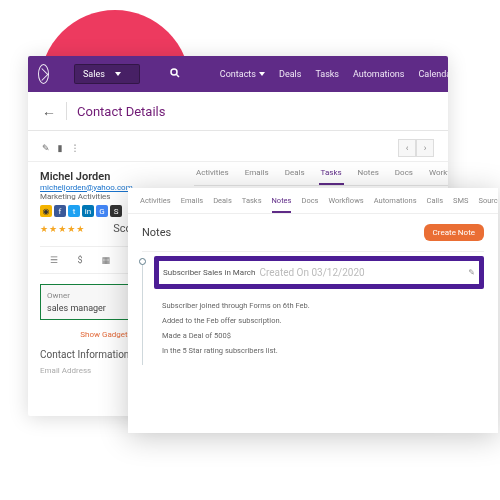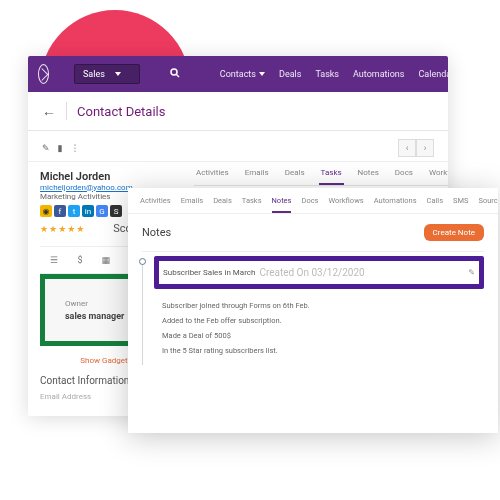--- a/index.html
+++ b/index.html
@@ -34,23 +34,23 @@
 .left-col { width: 160px; padding: 8px 12px; }
 .contact-name { font-size: 11px; font-weight: 600; color: #333; }
 .contact-email { font-size: 8px; color: #1a73cc; text-decoration: underline; }
 .contact-role { font-size: 8px; color: #666; }
 .social-row { display: flex; gap: 2px; margin-top: 4px; }
 .social-ic { width: 12px; height: 12px; font-size: 8px; display: flex; align-items: center; justify-content: center; border-radius: 2px; color: #fff; }
 .stars { color: #f5a623; font-size: 9px; margin-top: 3px; letter-spacing: 1px; }
 .score-label { font-size: 11px; color: #555; margin-left: 24px; }
 .iconrow { display: flex; gap: 6px; margin-top: 10px; border-top: 1px solid #eee; border-bottom: 1px solid #eee; padding: 4px; }
 .iconrow .ibx { width: 20px; height: 18px; font-size: 9px; color: #777; display: flex; align-items: center; justify-content: center; }
-.owner-block { background: #f7f7f7; border: 5px solid #15803d; padding: 20px; }
+.owner-block { margin-top: 10px; background: #f7f7f7; border: 1px solid #15803d; padding: 6px; }
 .owner-label { font-size: 8px; color: #888; }
-.owner-val { font-size: 9px; color: #444; margin-top: 3px; font-weight: bold; }
+.owner-val { font-size: 9px; color: #444; margin-top: 3px; }
 .show-gadgets { color: #e26a3a; font-size: 8px; text-align: center; margin: 10px 0; }
 .section-h { font-size: 10px; color: #555; margin-top: 6px; }
 .field-label { font-size: 8px; color: #aaa; margin-top: 6px; }
 
 .right-col { flex: 1; padding: 0 10px; }
 .tabs { display: flex; gap: 12px; border-bottom: 1px solid #e5e5e5; font-size: 8px; color: #888; overflow: hidden; }
 .tab { padding: 6px 2px; white-space: nowrap; }
 .tab.active { color: #5f2b87; border-bottom: 2px solid #5f2b87; }
 
 

